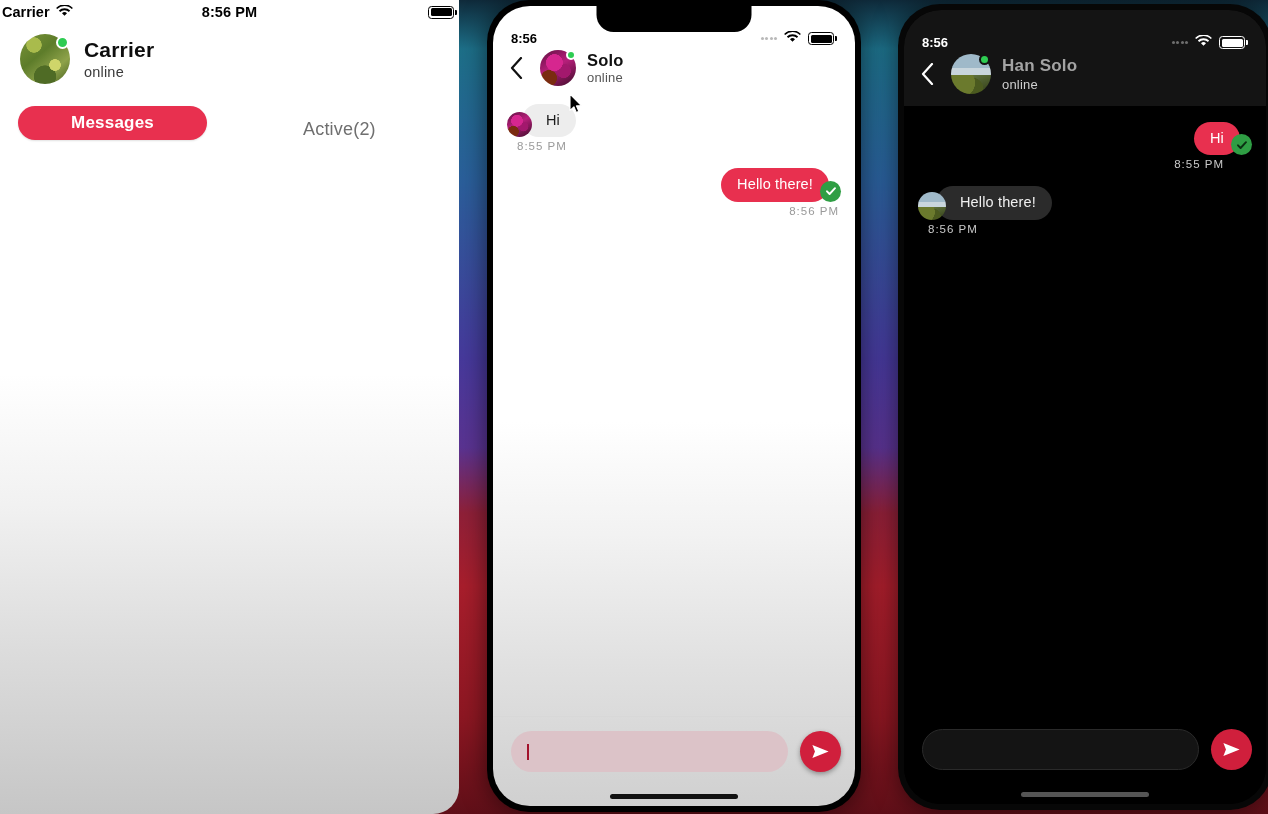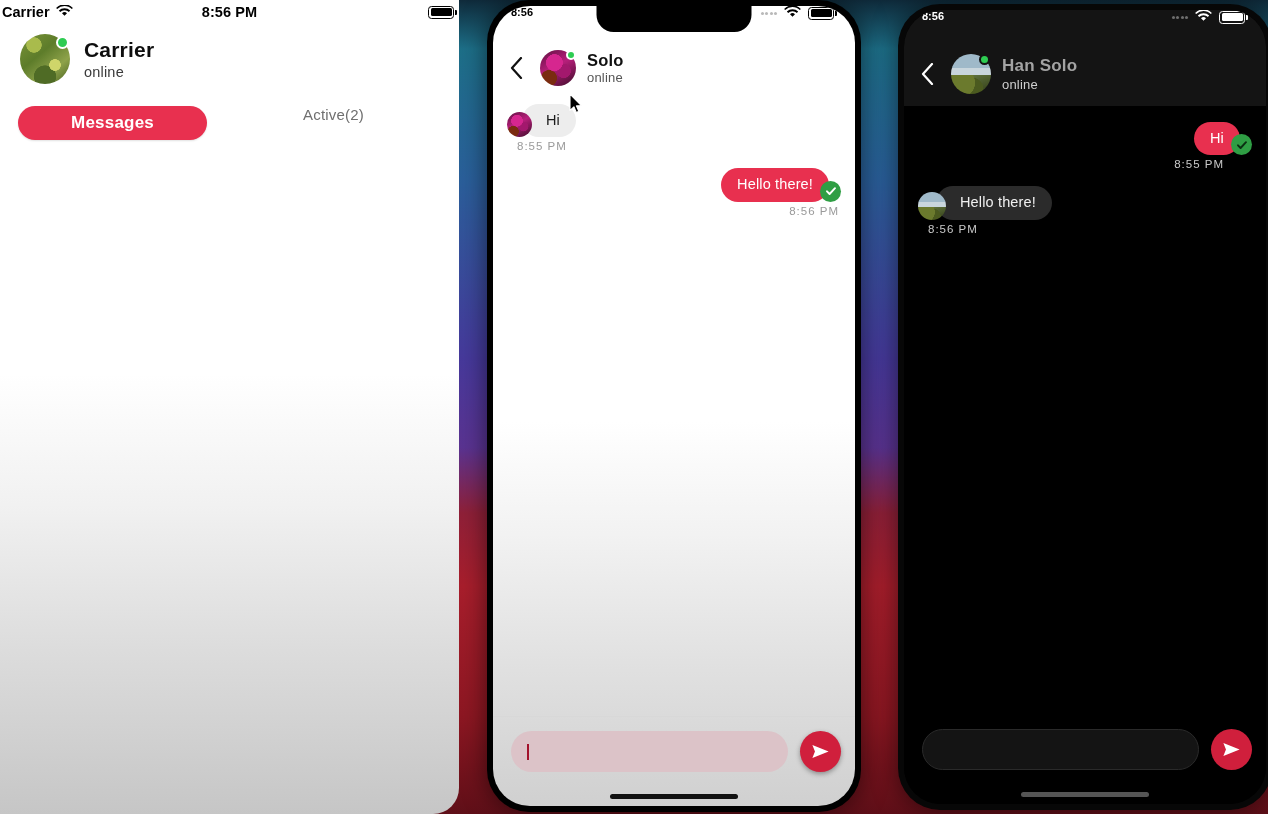--- a/index.html
+++ b/index.html
@@ -78,32 +78,32 @@
   .online-dot {
     position:absolute;
     border-radius: 50%;
     background: #2ecc52;
     border: 2.5px solid #fff;
   }
   .online-dot.on-dark { border-color: #141414; }
   .l-name { font-size: 21px; font-weight: 700; color: #0e0e0e; letter-spacing: .2px; line-height: 1.15; }
   .l-sub  { font-size: 14.5px; color: #3a3a3a; margin-top: 2px; letter-spacing:.2px; }
 
-  .l-tabs { display:flex; align-items:flex-start; margin-top: 22px; padding-left: 18px; }
+  .l-tabs { display:flex; align-items:flex-end; margin-top: 22px; padding-left: 18px; }
   .tab-pill {
     width: 189px; height: 34px;
     background: #e8304f;
     border-radius: 19px;
     display:flex; align-items:center; justify-content:center;
     color:#fff; font-size: 17px; font-weight: 700; letter-spacing:.2px;
     box-shadow: 0 1px 2px rgba(0,0,0,.12);
   }
   .tab-plain {
     margin-left: 96px;
-    color:#6f6f6f; font-size: 15px; font-weight: 400; letter-spacing:.2px;
+    color:#6f6f6f; font-size: 18px; font-weight: 400; letter-spacing:.2px;
   }
 
   
   .phone {
     position: absolute;
     border-radius: 42px;
     overflow: hidden;
   }
   .phone-shadow { box-shadow: 0 0 26px rgba(0,0,0,.55); }
 
@@ -119,23 +119,23 @@
     border-bottom-left-radius: 17px; border-bottom-right-radius: 17px;
     z-index: 9;
   }
   .home-indicator {
     position:absolute; bottom: 7px; left: 50%; transform: translateX(-50%);
     width: 128px; height: 5px; border-radius: 3px;
   }
 
   .pstatus {
     height: 40px; flex: 0 0 40px;
-    display:flex; align-items:flex-start; justify-content:space-between;
+    display:flex; align-items:flex-end; justify-content:space-between;
     padding: 0 18px; position:relative; z-index: 10;
-    font-size: 11px; font-weight: 700;
+    font-size: 13px; font-weight: 700;
   }
   .pstatus .right-icons { display:flex; align-items:center; gap:7px; }
   .sig-dots { display:flex; align-items:flex-end; gap:1.5px; }
   .sig-dots span { width:3px; height:3px; border-radius:50%; display:block; }
 
   .chat-header {
     flex: 0 0 auto;
     display:flex; align-items:center; gap: 11px;
     padding: 4px 16px 10px 10px;
   }

